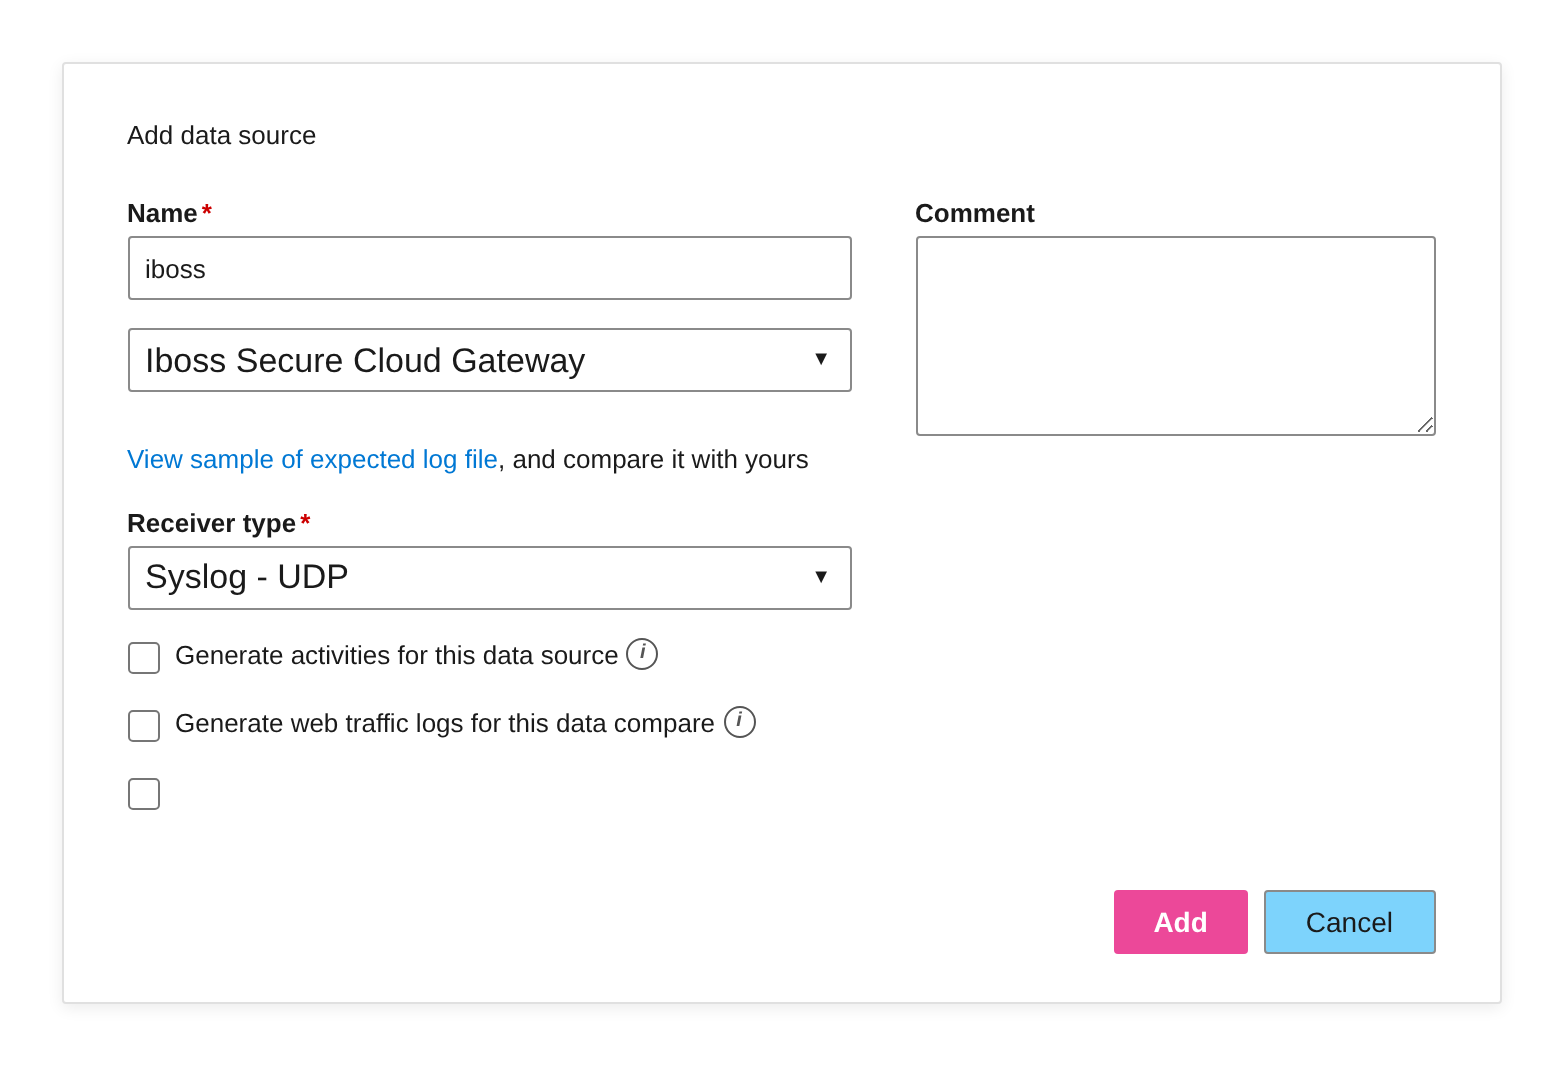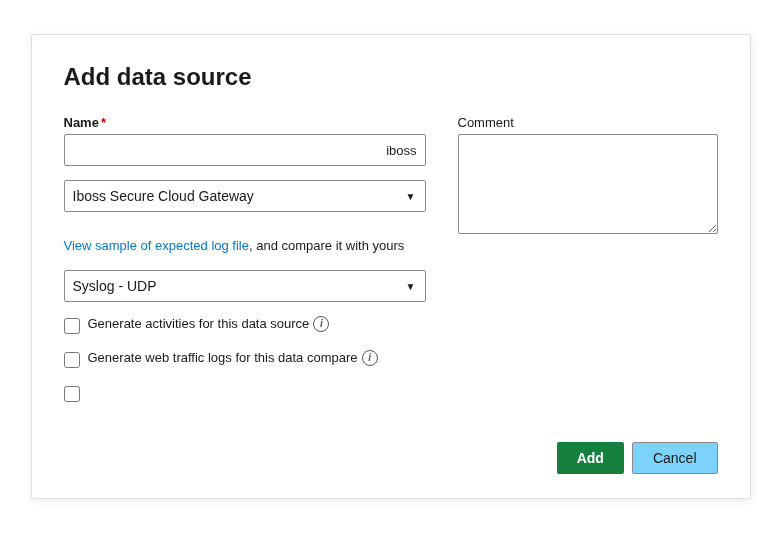--- a/index.html
+++ b/index.html
@@ -21,22 +21,22 @@
     .dialog {
       background: #fff;
       border: 1px solid #e0e0e0;
       border-radius: 2px;
       width: 720px;
       padding: 28px 32px 24px 32px;
       box-shadow: 0 2px 8px rgba(0,0,0,0.08);
     }
 
     .dialog-title {
-      font-size: 24px;
-      font-weight: 700;
+      font-size: 13px;
+      font-weight: 400;
       color: #1a1a1a;
       margin-bottom: 24px;
     }
 
     .form-layout {
       display: flex;
       gap: 32px;
     }
 
     .form-left {
@@ -68,35 +68,34 @@
 
     input[type="text"] {
       width: 100%;
       height: 32px;
       border: 1px solid #8a8a8a;
       border-radius: 2px;
       padding: 0 8px;
       font-size: 13px;
       color: #1a1a1a;
       outline: none;
-      text-align: right;
     }
 
     .select-wrapper {
       position: relative;
       width: 100%;
     }
 
     select {
       width: 100%;
       height: 32px;
       border: 1px solid #8a8a8a;
       border-radius: 2px;
       padding: 0 8px;
-      font-size: 14px;
+      font-size: 17px;
       color: #1a1a1a;
       background: #fff;
       appearance: none;
       -webkit-appearance: none;
       cursor: pointer;
       outline: none;
     }
 
     .select-arrow {
       position: absolute;
@@ -141,21 +140,21 @@
 
     .checkbox-label-group {
       display: flex;
       flex-direction: column;
     }
 
     .checkbox-label {
       font-size: 13px;
       color: #1a1a1a;
       display: flex;
-      align-items: center;
+      align-items: flex-end;
       gap: 4px;
     }
 
     .checkbox-sublabel {
       font-size: 12px;
       color: #555;
       margin-top: 2px;
     }
 
     .info-icon {
@@ -169,21 +168,21 @@
       font-size: 10px;
       color: #555;
       cursor: pointer;
       font-style: italic;
       font-weight: bold;
       line-height: 1;
     }
 
     .comment-label {
       font-size: 13px;
-      font-weight: 400;
+      font-weight: 700;
       color: #1a1a1a;
       margin-bottom: 4px;
     }
 
     .comment-textarea {
       width: 100%;
       height: 100px;
       border: 1px solid #8a8a8a;
       border-radius: 2px;
       padding: 6px 8px;
@@ -195,21 +194,21 @@
     }
 
     .dialog-footer {
       display: flex;
       justify-content: flex-end;
       gap: 8px;
       margin-top: 24px;
     }
 
     .btn-add {
-      background: #15803d;
+      background: #ec4899;
       color: #fff;
       border: none;
       border-radius: 2px;
       padding: 0 20px;
       height: 32px;
       font-size: 14px;
       font-weight: 600;
       cursor: pointer;
     }
 
@@ -248,20 +247,23 @@
           </select>
           <span class="select-arrow">▼</span>
         </div>
       </div>
 
       <div class="link-description">
         <a class="link-text">View sample of expected log file</a><span>, and compare it with yours</span>
       </div>
 
       <div class="form-group">
+        <label>
+          <span>Receiver type</span><span class="required">*</span>
+        </label>
         <div class="select-wrapper">
           <select>
             <option>Syslog - UDP</option>
             <option>Syslog - TCP</option>
             <option>FTP</option>
           </select>
           <span class="select-arrow">▼</span>
         </div>
       </div>
 

